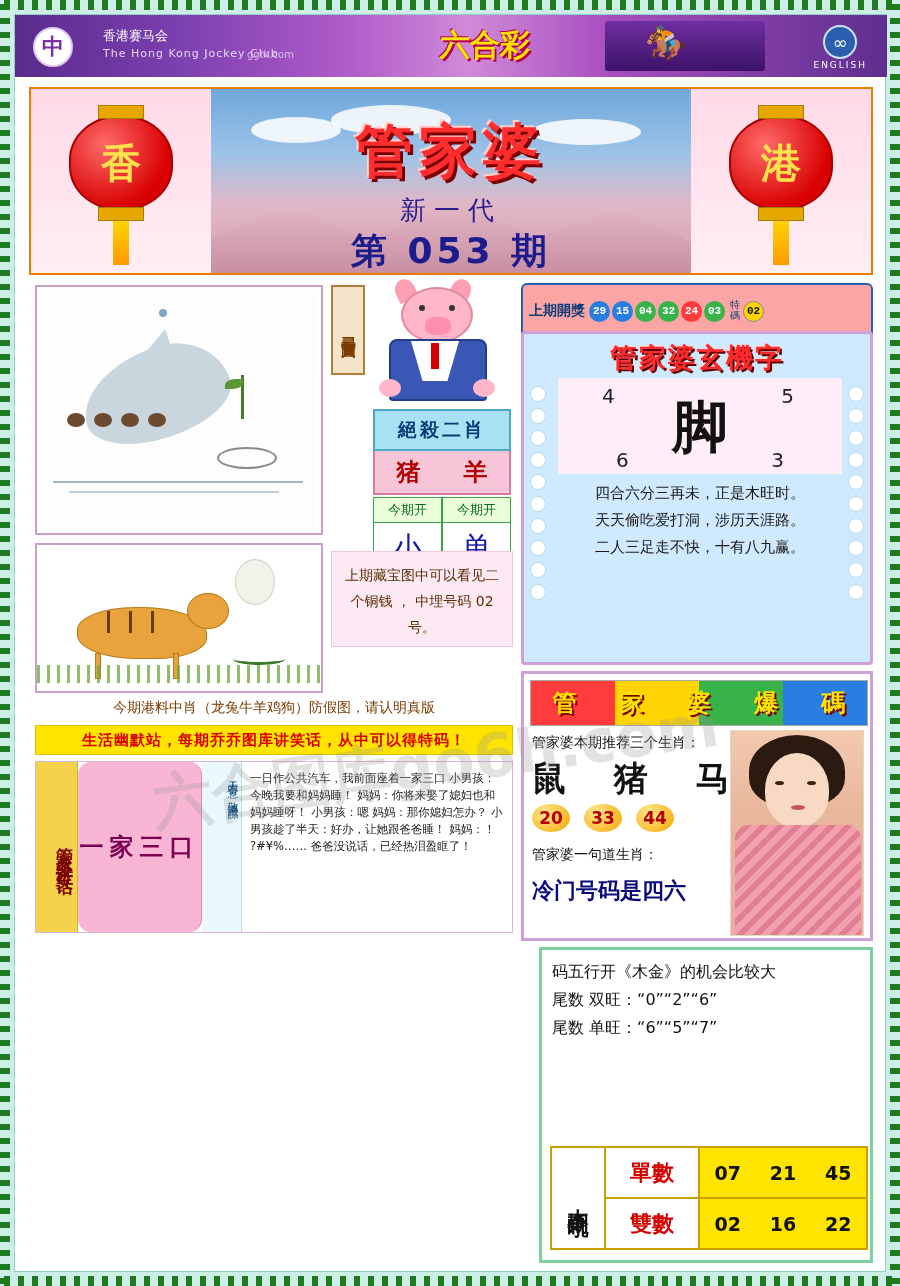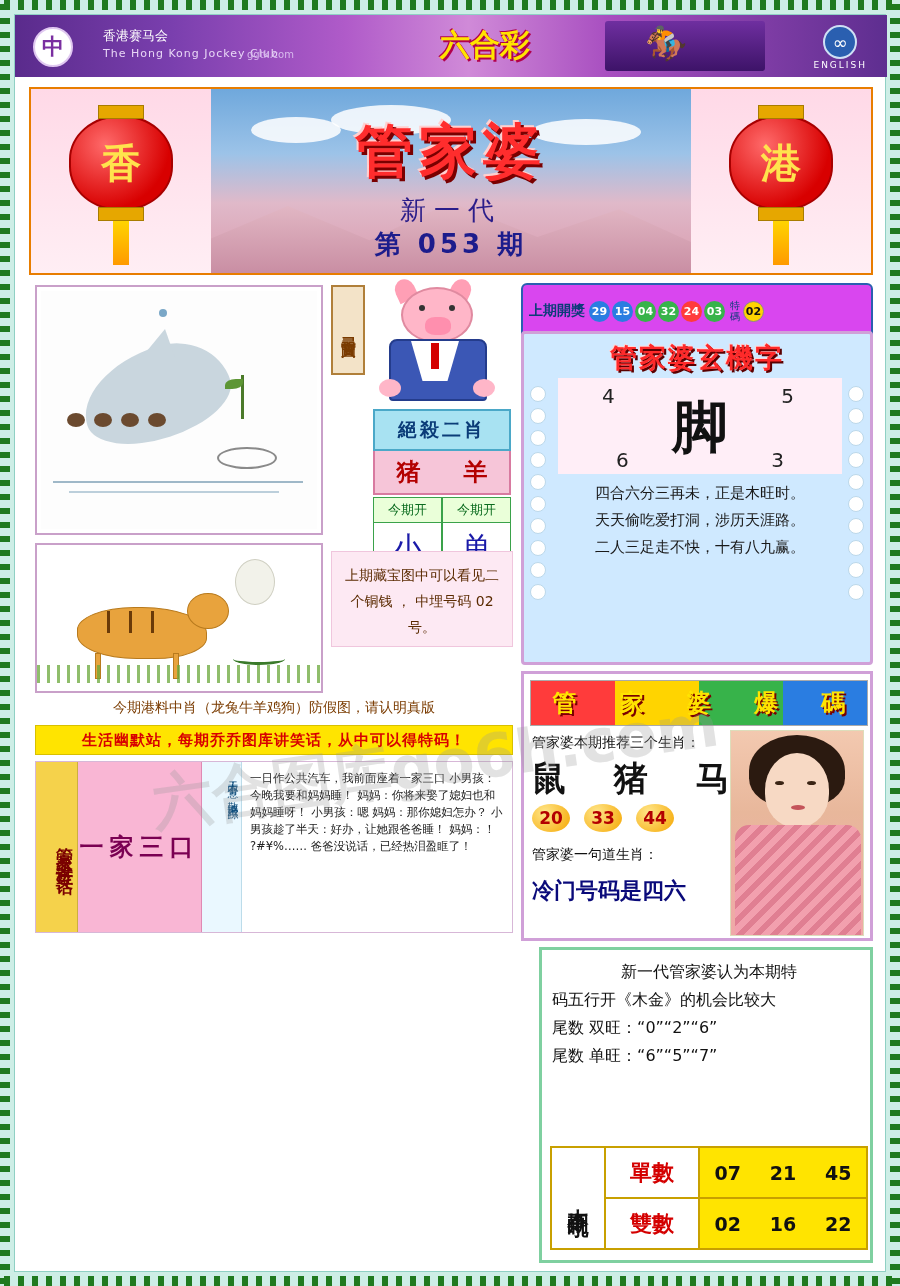--- a/index.html
+++ b/index.html
@@ -93,21 +93,21 @@
     font-size:58px; font-weight:bold; color:#ff2d2d;
     text-shadow:3px 3px 0 #7a0000, -2px -2px 0 #ffd0d0;
     white-space:nowrap; letter-spacing:6px;
   }
   .newgen{
     position:absolute; left:50%; top:104px; transform:translateX(-50%);
     font-size:26px; font-weight:normal; color:#2b1d8a; letter-spacing:8px;
   }
   .issue{
     position:absolute; left:50%; top:138px; transform:translateX(-50%);
-    font-size:26px; font-weight:bold; color:#1c1c8c; letter-spacing:4px;
+    font-size:36px; font-weight:bold; color:#1c1c8c; letter-spacing:4px;
   }
   .lantern{
     position:absolute; left:50%; top:26px; transform:translateX(-50%);
     width:104px; height:96px; border-radius:50%/46%;
     background:radial-gradient(circle at 34% 30%,#ff6a6a,#d80000 70%);
     border:2px solid #a80000;
     display:flex; align-items:center; justify-content:center;
   }
   .lantern span{ font-size:40px; color:#ffe34d; font-weight:bold; }
   .lantern:before{
@@ -260,37 +260,37 @@
     background:#fff; border:1px solid #d7b7d7; display:flex;
   }
   .joke-title{
     width:42px; background:#f5d24b; border-right:1px solid #cbb040;
     writing-mode:vertical-rl; text-align:center;
     font-size:17px; font-weight:bold; color:#7a0000; padding-top:10px; letter-spacing:6px;
   }
   .joke-sub{
     width:124px; background:#f9b6d4; border-right:1px solid #e08ab4;
     display:flex; align-items:center; justify-content:center;
-    font-size:24px; font-weight:bold; color:#7a0052; letter-spacing:6px;
+    font-size:24px; font-weight:bold; color:#7a0052; letter-spacing:6px;border-radius:13px;
   }
   .joke-vert{
     width:40px; background:#eaf8ff; border-right:1px solid #bcdcea;
     writing-mode:vertical-rl; font-size:11px; color:#0a4a7a; padding:10px 2px; letter-spacing:2px;
   }
   .joke-body{
     flex:1; padding:8px 8px; font-size:11.5px; line-height:17px; color:#222;
     background:#fff;
   }
 
   
   .col-right{ position:absolute; left:492px; top:0; width:352px; }
   .kaijiang{
     position:absolute; left:0; top:2px; width:352px; height:56px;
-    background:#d946ef; border:2px solid #2a5fb0; border-radius:6px;
-    display:flex; align-items:center; padding:0 6px;
+    background:#fca5a5; border:2px solid #2a5fb0; border-radius:6px;
+    display:flex; align-items:center; padding:0 6px;font-family:Liberation Mono, monospace;
   }
   .kj-label{ font-size:14px; font-weight:bold; color:#0b3c78; margin-right:4px; white-space:nowrap;}
   .ball{
     width:21px;height:21px;border-radius:50%;color:#fff;font-size:11px;
     display:flex;align-items:center;justify-content:center;margin-right:2px;font-weight:bold;
   }
   .kj-te{ font-size:10px; line-height:11px; color:#0b3c78; margin:0 3px; text-align:center;}
   .ball.special{ border:1px solid #888; }
 
   .xuanji{
@@ -667,21 +667,20 @@
         </div>
       </div>
 
     </div>
   </div>
 
   <div class="bottom">
 
     <div class="br">
       <div class="br-text">
-        <div style="text-align:center;">新一代管家婆认为本期特</div>
         <div>码五行开《木金》的机会比较大</div>
         <div>尾数 双旺：“0”“2”“6”</div>
         <div>尾数 单旺：“6”“5”“7”</div>
       </div>
       <div class="table-wrap">
         <div class="tw-left">本期吼</div>
         <div class="tw-right">
           <div class="tw-row">
             <div class="tw-name">單數</div>
             <div class="tw-nums">

